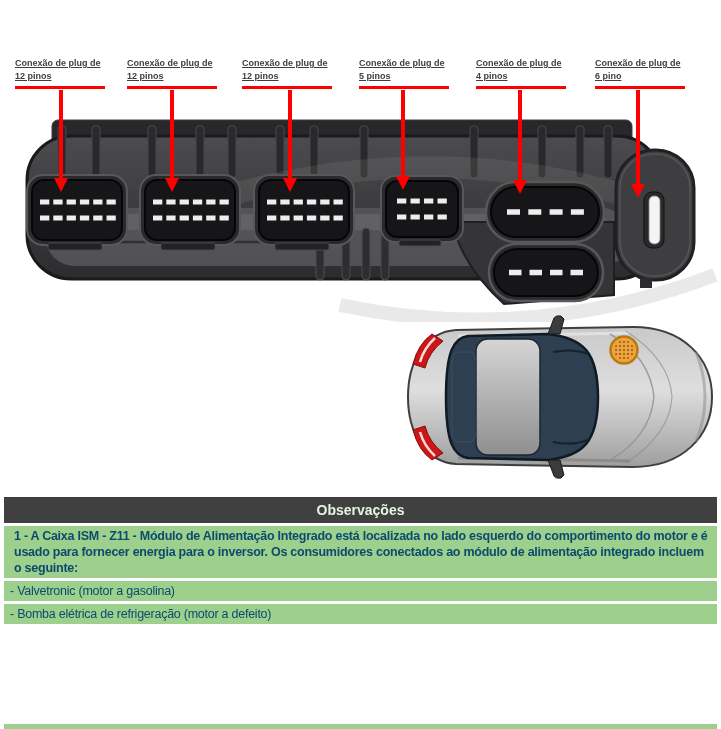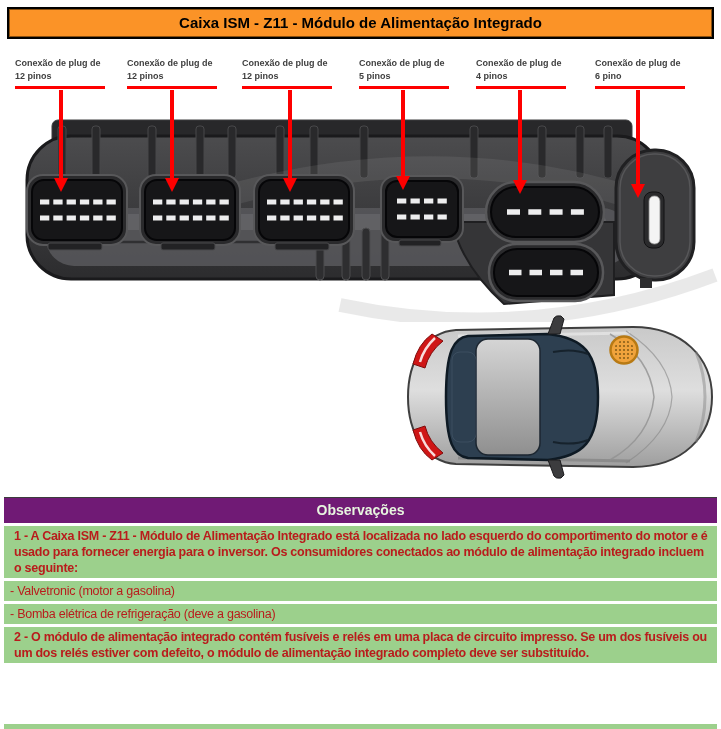--- a/index.html
+++ b/index.html
@@ -6,43 +6,40 @@
   .page{position:relative;width:721px;height:729px;background:#fff;overflow:hidden;
         font-family:"Liberation Sans",sans-serif;}
 
   
   .title-bar{position:absolute;left:7px;top:7px;width:703px;border:2px solid #000;background:#000;}
   .title-inner{background:#FB9327;border:1px solid #8a4f0e;height:26px;line-height:26px;
                text-align:center;font-size:15px;font-weight:bold;color:#000;}
 
   
   .callout{position:absolute;top:57px;width:90px;}
-  .callout .l{display:block;font-size:9px;font-weight:bold;color:#3f3f3f;line-height:13px;white-space:nowrap;}
+  .callout .l{display:block;font-size:9px;font-weight:bold;color:#3f3f3f;line-height:13px;white-space:nowrap;text-decoration:underline;}
   .callout .underline{height:3px;background:#FE0000;margin-top:3px;}
 
   .module-svg{position:absolute;left:0;top:90px;}
   .car-svg{position:absolute;left:398px;top:312px;}
 
   
   .obs{position:absolute;left:4px;top:497px;width:713px;}
-  .obs-header{background:#701a75;border-top:1px solid #3c3c3c;color:#E7F5DF;text-align:center;
+  .obs-header{background:#404040;border-top:1px solid #3c3c3c;color:#E7F5DF;text-align:center;
               font-size:14px;font-weight:bold;height:25px;line-height:25px;margin-bottom:3px;}
-  .note{background:#9CD08C;color:#b91c1c;font-size:12.5px;line-height:16px;letter-spacing:-0.25px;
+  .note{background:#9CD08C;color:#0c4a6e;font-size:12.5px;line-height:16px;letter-spacing:-0.25px;
         padding:2px 8px 2px 6px;margin-bottom:3px;}
   .note.bold{font-weight:bold;padding-left:10px;}
   .bottom-strip{position:absolute;left:4px;top:724px;width:713px;height:5px;background:#9CD08C;}
 </style>
 </head>
 <body>
 
 <div class="page">
 
-  <div class="title-bar">
-    <div class="title-inner">Caixa ISM - Z11 - Módulo de Alimentação Integrado</div>
-  </div>
 
   <div class="callout" style="left:15px">
     <span class="l">Conexão de plug de</span>
     <span class="l">12 pinos</span>
     <div class="underline"></div>
   </div>
   <div class="callout" style="left:127px">
     <span class="l">Conexão de plug de</span>
     <span class="l">12 pinos</span>
     <div class="underline"></div>
@@ -232,18 +229,17 @@
     <g>
       <circle cx="226" cy="38" r="13.5" fill="#F0A33C" stroke="#B87A14" stroke-width="2.5"></circle>
       <circle cx="226" cy="38" r="10" fill="url(#pDots)"></circle>
     </g>
   </svg>
 
   <div class="obs">
     <div class="obs-header">Observações</div>
     <div class="note bold">1 - A Caixa ISM - Z11 - Módulo de Alimentação Integrado está localizada no lado esquerdo do comportimento do motor e é usado para fornecer energia para o inversor. Os consumidores conectados ao módulo de alimentação integrado incluem o seguinte:</div>
     <div class="note">- Valvetronic (motor a gasolina)</div>
-    <div class="note">- Bomba elétrica de refrigeração (deve a gasolina)</div>
-    <div class="note bold">2 - O módulo de alimentação integrado contém fusíveis e relés em uma placa de circuito impresso. Se um dos fusíveis ou um dos relés estiver com defeito, o módulo de alimentação integrado completo deve ser substituído.</div>
+    <div class="note">- Bomba elétrica de refrigeração (motor a defeito)</div>
   </div>
   <div class="bottom-strip"></div>
 
 </div>
 
 </body></html>

